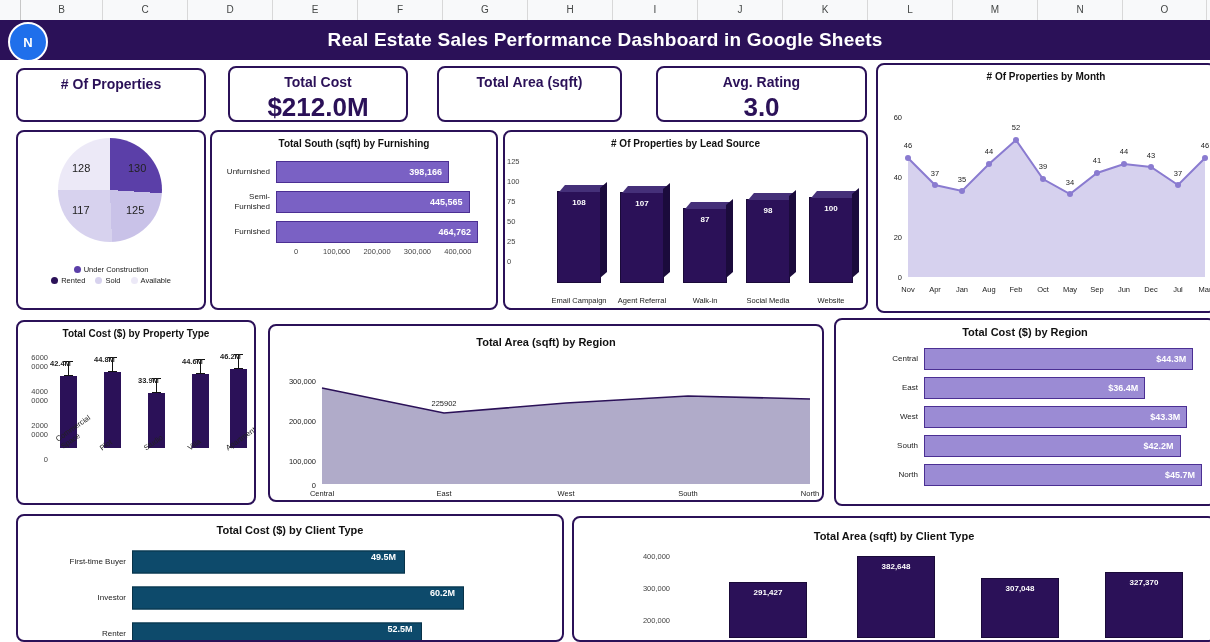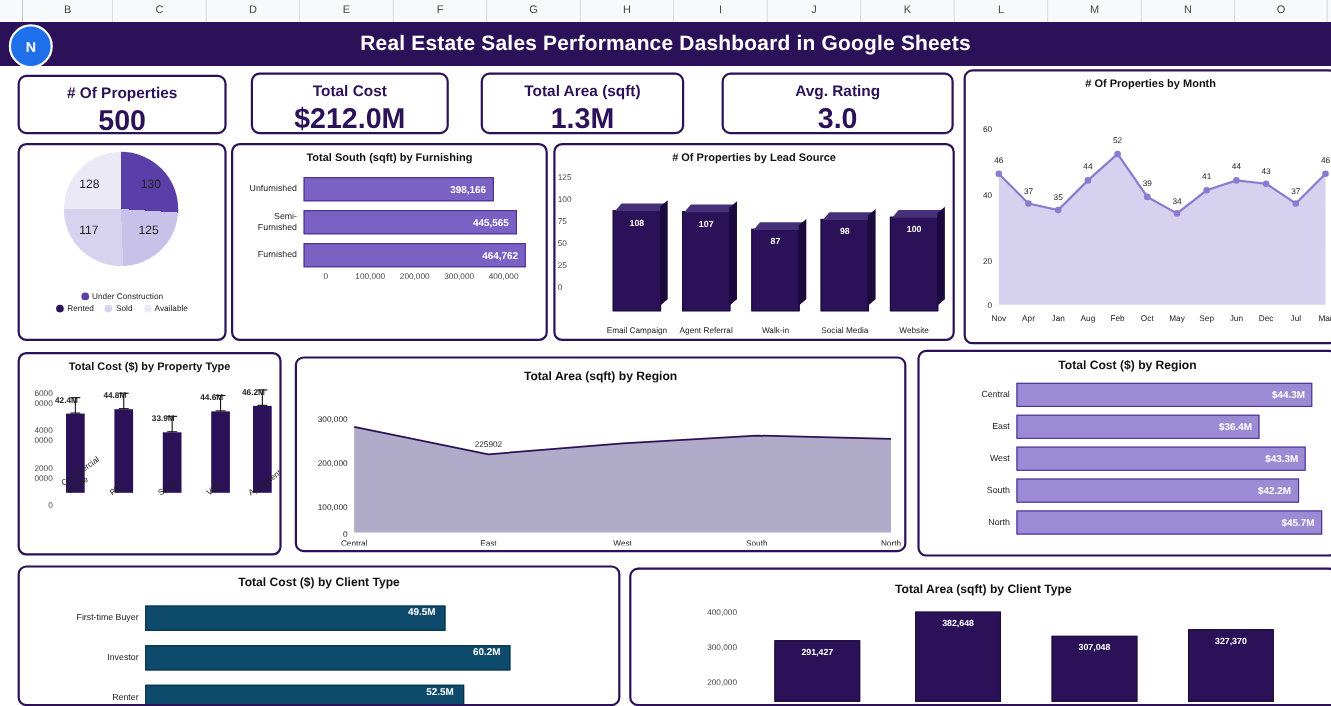--- a/index.html
+++ b/index.html
@@ -205,20 +205,21 @@
     position: absolute; left: 0; top: 50%; transform: translateY(-50%);
     height: 23px; background: #0d4a6b; border: 1px solid #083248;
     box-sizing: border-box; display: flex; align-items: flex-start; justify-content: flex-end;
   }
   .hbar-teal span { color: #fff; font-size: 9px; font-weight: bold; padding-right: 8px; }
 
   
   .navycol {
     position: absolute; bottom: 0; background: #2b1158; border: 1px solid #1a0a39;
     box-sizing: border-box;
+    margin-left: 25px;
   }
   .navycol .v {
     position: absolute; top: 5px; left: 0; width: 100%; text-align: center;
     color: #fff; font-size: 8px; font-weight: bold;
   }
 </style>
 </head>
 <body>
 
 <div id="page">
@@ -241,29 +242,27 @@
     <div class="col-cell" style="width:83px">O</div>
   </div>
 
   <div class="title-bar">
     <div class="title-text">Real Estate Sales Performance Dashboard in Google Sheets</div>
   </div>
   <div class="logo">N</div>
 
   <div class="card kpi" style="left:16px; top:68px; width:190px; height:54px;">
     <div class="kpi-label"># Of Properties</div>
-    <div class="kpi-value">500</div>
   </div>
   <div class="card kpi" style="left:228px; top:66px; width:180px; height:56px;">
     <div class="kpi-label">Total Cost</div>
     <div class="kpi-value">$212.0M</div>
   </div>
   <div class="card kpi" style="left:437px; top:66px; width:185px; height:56px;">
     <div class="kpi-label">Total Area (sqft)</div>
-    <div class="kpi-value">1.3M</div>
   </div>
   <div class="card kpi" style="left:656px; top:66px; width:211px; height:56px;">
     <div class="kpi-label">Avg. Rating</div>
     <div class="kpi-value">3.0</div>
   </div>
 
   <div class="card" style="left:16px; top:130px; width:190px; height:180px;">
     <div class="pie-wrap">
       <div class="pie"></div>
       <div class="pie-lab" style="left:92px; top:26px;">130</div>

